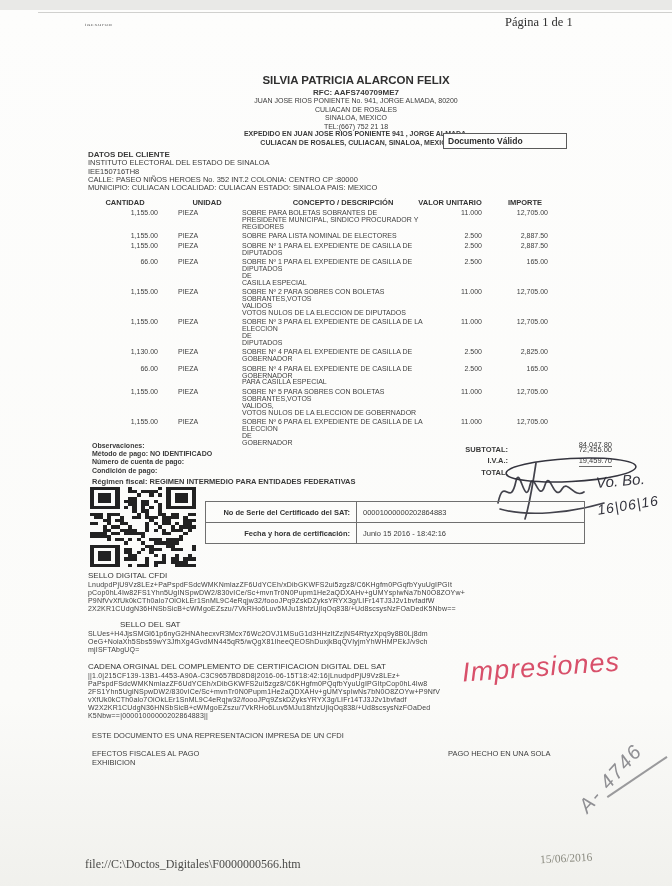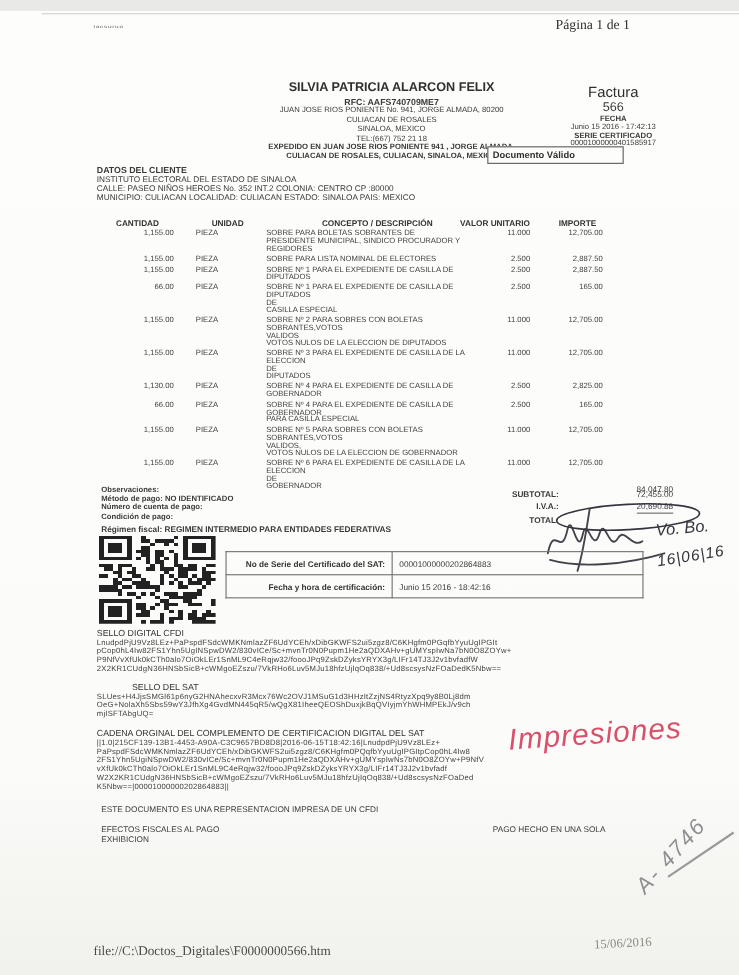--- a/index.html
+++ b/index.html
@@ -93,33 +93,26 @@
     <div class="em-line">JUAN JOSE RIOS PONIENTE No. 941, JORGE ALMADA, 80200</div>
     <div class="em-line">CULIACAN DE ROSALES</div>
     <div class="em-line">SINALOA, MEXICO</div>
     <div class="em-line">TEL:(667) 752 21 18</div>
   </div>
   <div class="expedido">
     <div>EXPEDIDO EN JUAN JOSE RIOS PONIENTE 941 , JORGE ALMADA,</div>
     <div>CULIACAN DE ROSALES, CULIACAN, SINALOA, MEXICO</div>
   </div>
 
-  <div class="fact">
-    <div class="f-type">Factura</div>
-    <div class="f-num">566</div>
-    <div class="f-l">FECHA</div>
-    <div class="f-v">Junio 15 2016 - 17:42:13</div>
-    <div class="f-l">SERIE CERTIFICADO</div>
-    <div class="f-v">00001000000401585917</div>
-  </div>
   <div class="validbox">Documento Válido</div>
 
   <div class="client">
     <div class="h">DATOS DEL CLIENTE</div>
     <div>INSTITUTO ELECTORAL DEL ESTADO DE SINALOA</div>
+    <div>IEE150716TH8</div>
     <div>CALLE: PASEO NIÑOS HEROES No. 352 INT.2 COLONIA: CENTRO CP :80000</div>
     <div>MUNICIPIO: CULIACAN LOCALIDAD: CULIACAN ESTADO: SINALOA PAIS: MEXICO</div>
   </div>
 
   <div class="thead">
     <span class="h-cant">CANTIDAD</span>
     <span class="h-unid">UNIDAD</span>
     <span class="h-conc">CONCEPTO / DESCRIPCIÓN</span>
     <span class="h-val">VALOR UNITARIO</span>
     <span class="h-imp">IMPORTE</span>
@@ -226,21 +219,21 @@
     <div>Observaciones:</div>
     <div>Método de pago: NO IDENTIFICADO</div>
     <div>Número de cuenta de pago:</div>
     <div>Condición de pago:</div>
   </div>
   <div class="regimen">Régimen fiscal: REGIMEN INTERMEDIO PARA ENTIDADES FEDERATIVAS</div>
 
   <div class="tot-l" style="top:435px;">SUBTOTAL:</div>
   <div class="tot-v" style="top:435px;">72,455.00</div>
   <div class="tot-l" style="top:446px;">I.V.A.:</div>
-  <div class="tot-v" style="top:446px;"><span class="uline">20,690.88</span></div>
+  <div class="tot-v" style="top:446px;"><span class="uline">19,459.70</span></div>
   <div class="tot-l" style="top:458px;">TOTAL:</div>
   <div class="tot-v" style="top:430px;">84,047.80</div>
 
   <svg class="ellsvg" width="138" height="32">
     <ellipse cx="68" cy="15" rx="65" ry="11.5" fill="none" stroke="#34343e" stroke-width="1.5" transform="rotate(-3 68 15)"></ellipse>
   </svg>
   <svg class="sigsvg" width="130" height="64">
     <g fill="none" stroke="#34343e" stroke-width="1.7" stroke-linecap="round" opacity="0.92">
       <path d="M6,44 C12,16 18,50 24,22 C28,6 33,50 38,26 C42,10 47,46 53,26 C58,10 62,44 70,30 C76,20 82,40 92,33"></path>
       <path d="M44,4 C41,24 38,44 33,60"></path>

